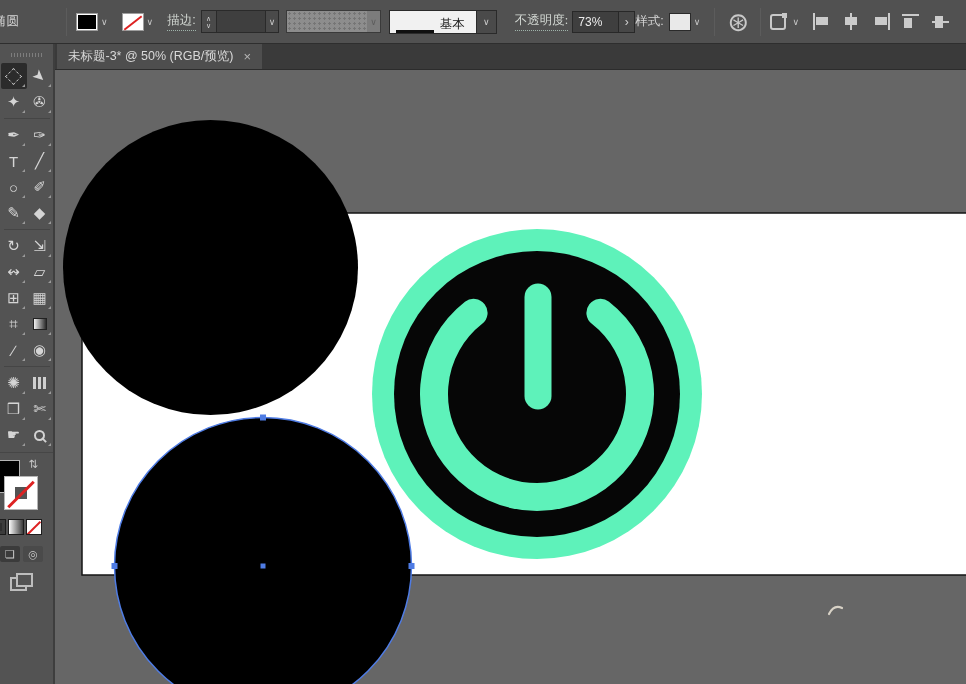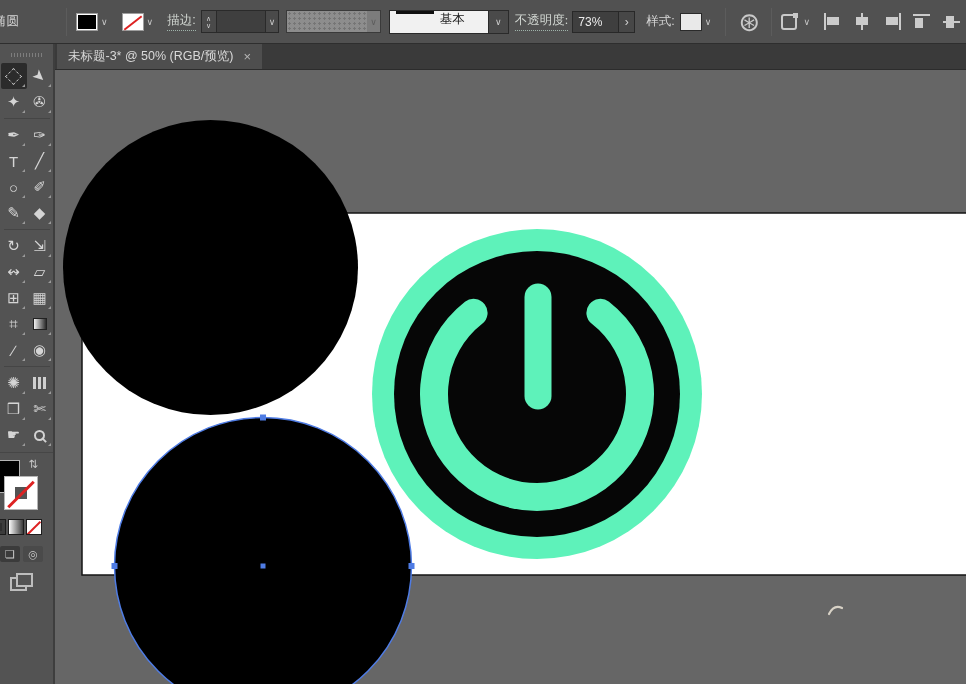--- a/index.html
+++ b/index.html
@@ -28,31 +28,31 @@
     border:1px solid #2a2a2a; background:#414141; }
   .stepper { width:15px; display:flex; flex-direction:column; align-items:center; justify-content:center;
     background:#4a4a4a; color:#cfcfcf; font-size:7px; line-height:7px; border-right:1px solid #2a2a2a; }
   .stroke-field { width:48px; background:#3f3f3f; }
   .stroke-combo .dd { display:flex; align-items:center; border-left:1px solid #2a2a2a; background:#4a4a4a; }
   .dots-combo { display:flex; align-items:stretch; height:23px; margin-left:7px; border:1px solid #3a3a3a; }
   .dots { width:80px; background:#8d8d8d;
     background-image:radial-gradient(#757575 1px, transparent 1.2px); background-size:5px 5px; }
   .dots-combo .dd { display:flex; align-items:center; background:#7c7c7c; color:#5c5c5c; }
   .style-white { display:flex; align-items:center; height:24px; margin-left:8px; }
-  .style-white .box { width:100px; height:24px; background:#f1f1f1; color:#161616; display:flex;
-    align-items:flex-start; padding:0 6px; gap:6px; border:1px solid #2a2a2a; }
+  .style-white .box { width:88px; height:24px; background:#f1f1f1; color:#161616; display:flex;
+    align-items:flex-end; padding:0 6px; gap:6px; border:1px solid #2a2a2a; }
   .style-white .line { width:38px; border-top:3px solid #101010; }
   .style-white .ddb { width:20px; height:24px; background:#4a4a4a; border:1px solid #2a2a2a;
     border-left:none; display:flex; align-items:center; justify-content:center; color:#cfcfcf; font-size:9px; }
-  .lbl-opacity { margin-left:6px;font-family:Liberation Serif, serif; }
+  .lbl-opacity { margin-left:18px;font-family:Liberation Serif, serif; }
   .value-box { width:47px; height:22px; margin-left:4px; background:#3f3f3f; border:1px solid #282828;
     color:#ececec; font-size:12px; display:flex; align-items:center; padding-left:5px; }
   .expand-btn { width:16px; height:22px; background:#474747; border:1px solid #282828; border-left:none;
     color:#cfcfcf; display:flex; align-items:center; justify-content:center; font-size:12px; }
-  .lbl-style { margin-left:11px; }
+  .lbl-style { }
   .style-swatch { margin-left:3px; }
   .sw.style { background:#e9e9e9; border-color:#2a2a2a; }
   .vsep.s2 { margin-left:9px; }
   .wheel { margin-left:9px; width:28px; height:28px; color:#c9c9c9; font-size:26px; line-height:28px;
     text-align:center; }
   .vsep.s3 { margin-left:8px; }
   .shape-dd { margin-left:9px; display:flex; align-items:center; gap:3px; }
   .shape-ic { width:16px; height:16px; border:2px solid #c9c9c9; border-radius:3px; position:relative; display:inline-block; }
   .shape-ic::after { content:""; position:absolute; right:-3px; top:-3px; width:5px; height:5px; background:#c9c9c9; }
   .aligns { display:flex; margin-left:9px; gap:9px; }

